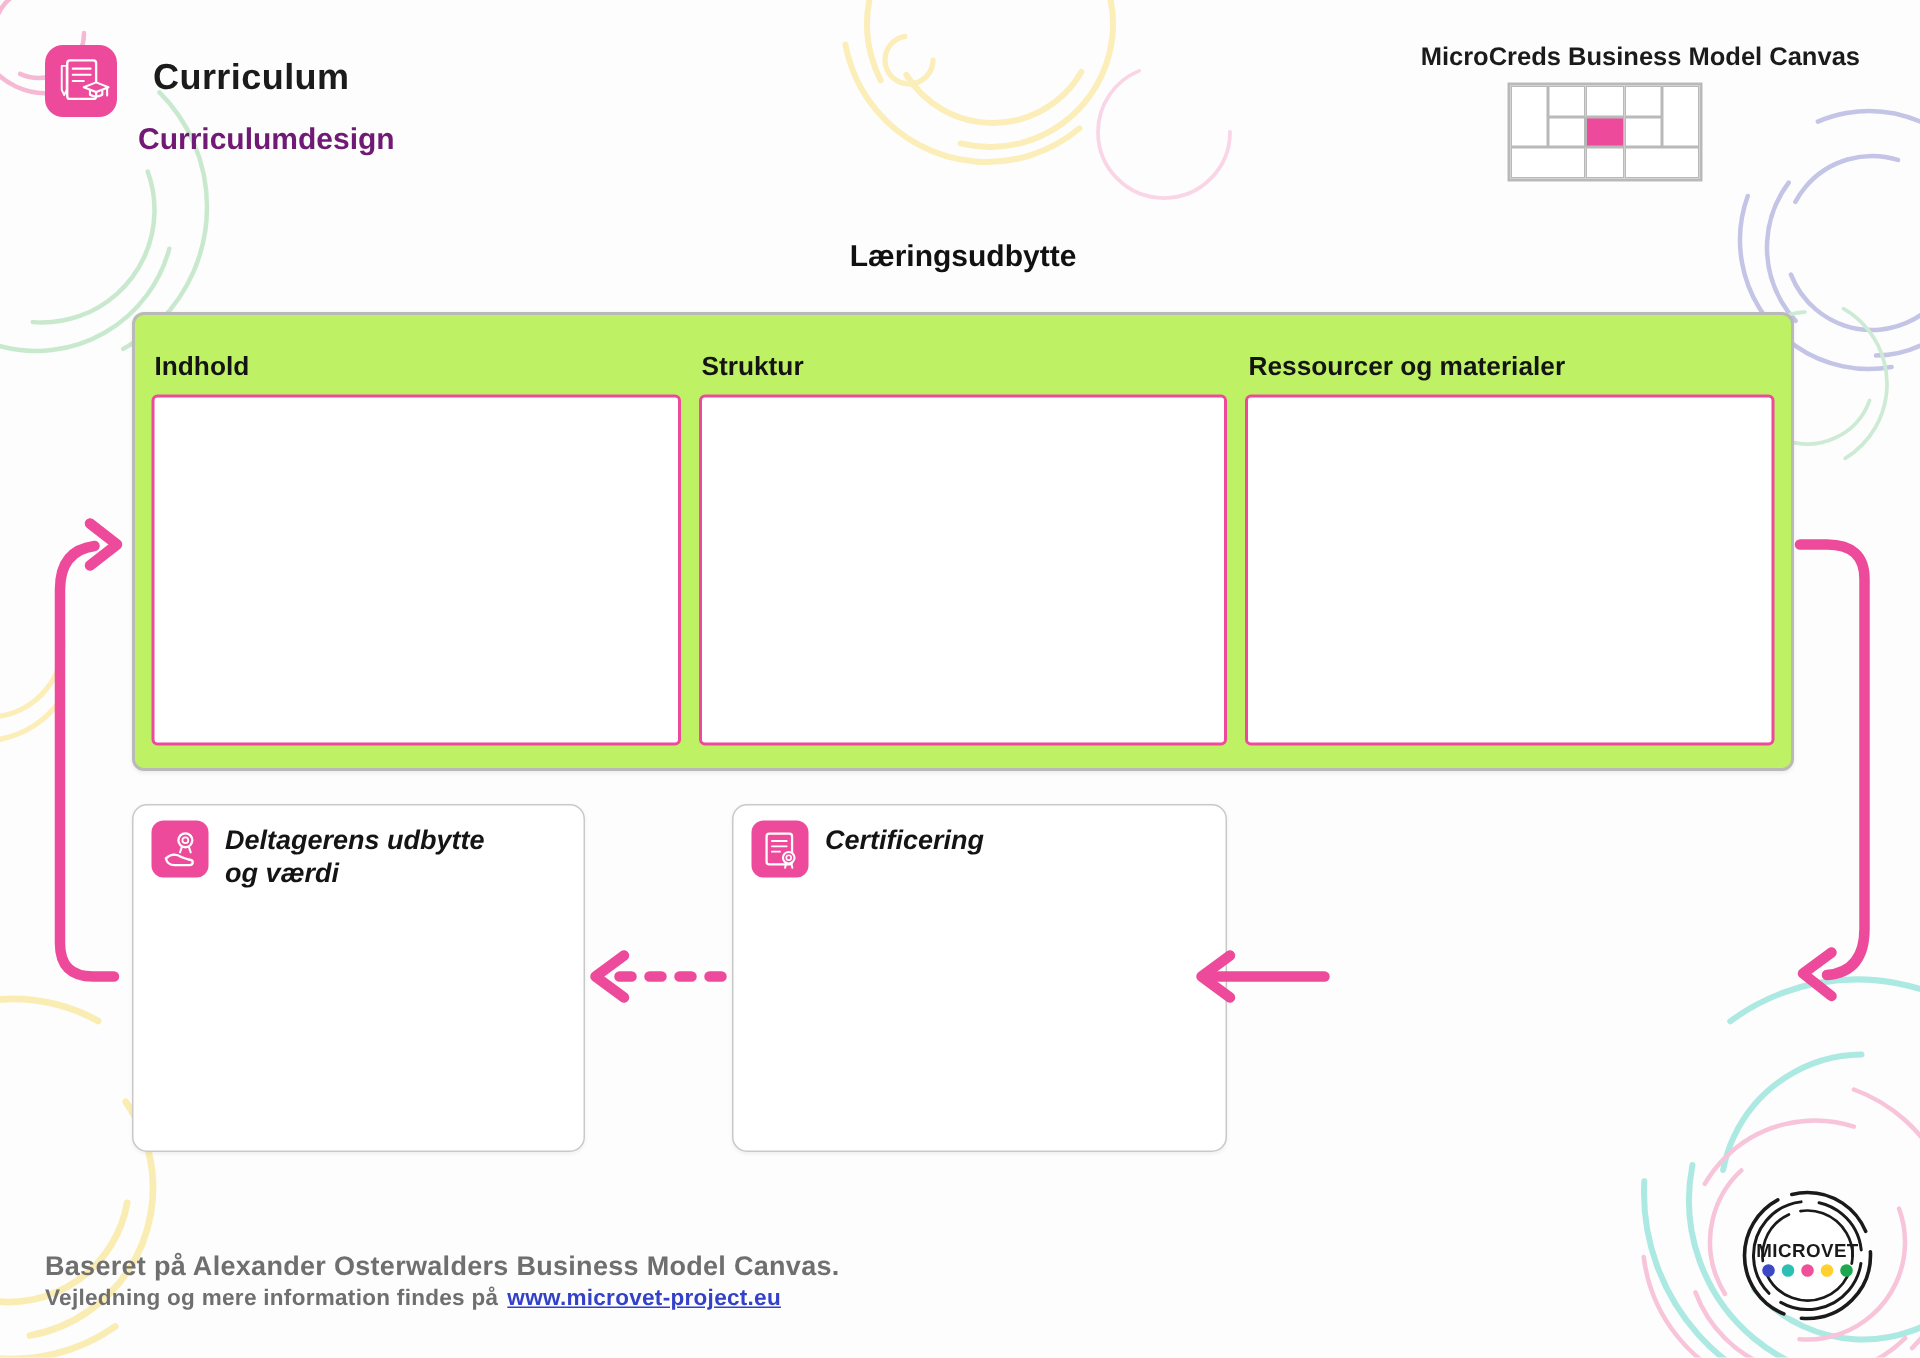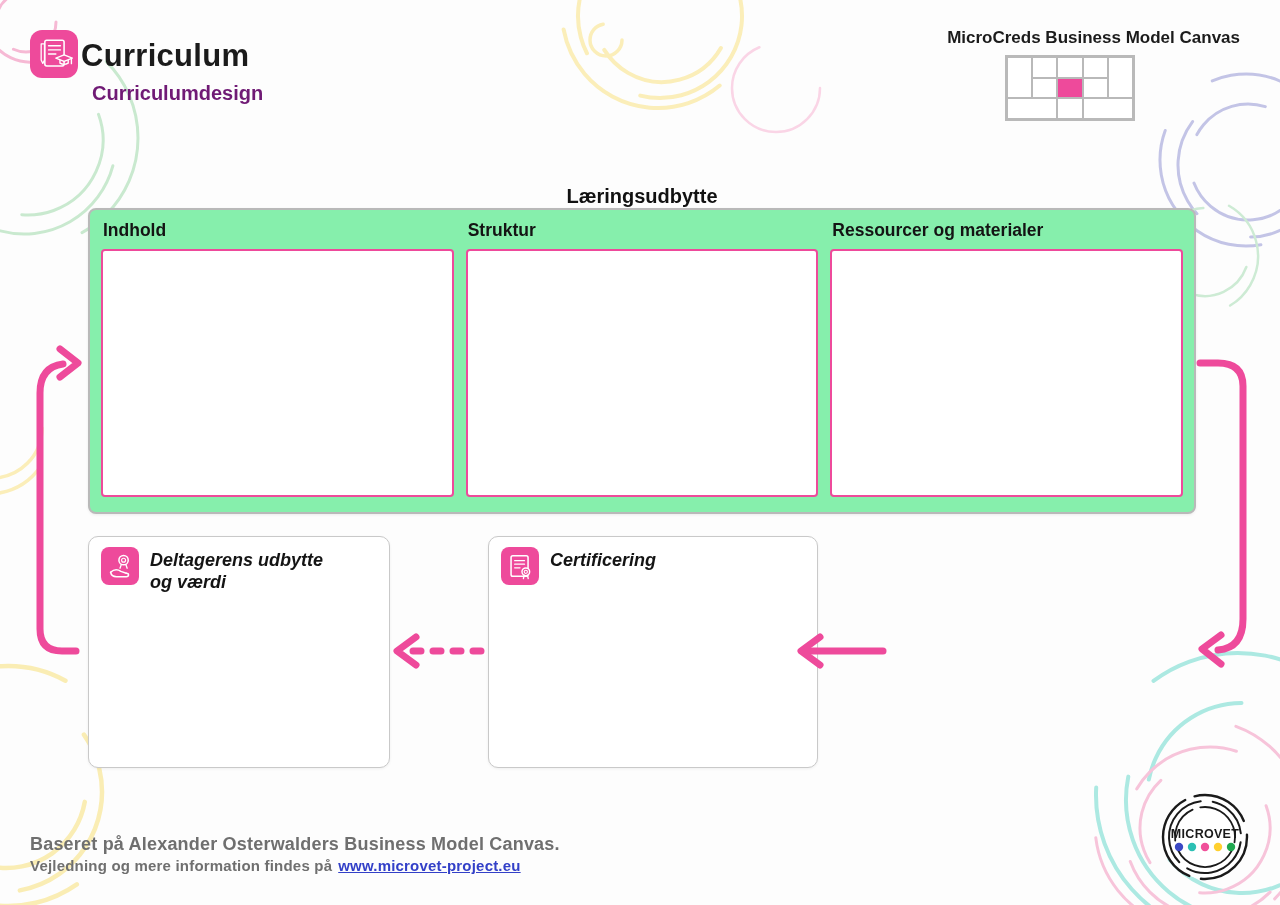--- a/index.html
+++ b/index.html
@@ -6,21 +6,21 @@
   html,body { width:1280px; height:905px; }
   body { font-family:"Liberation Sans", sans-serif; background:#fdfdfd; color:#1d1d1d; }
   .page { position:relative; width:1280px; height:905px; overflow:hidden; background:#fdfdfd; }
 
   
   .deco { position:absolute; inset:0; z-index:0; pointer-events:none; }
 
   
   .app-icon { position:absolute; left:30px; top:30px; width:48px; height:48px;
     background:#ee4a9b; border-radius:12px; z-index:2; display:flex; align-items:center; justify-content:center; }
-  .page-title { position:absolute; left:81px; top:38px; font-size:31px; font-weight:700;
+  .page-title { position:absolute; left:102px; top:38px; font-size:24px; font-weight:700;
     letter-spacing:.3px; z-index:2; color:#1b1b1b; }
   .page-subtitle { position:absolute; left:92px; top:82px; font-size:20px; font-weight:700; z-index:2; color:#701a75; }
 
   .bmc-label { position:absolute; right:40px; top:28px; font-size:17px; font-weight:700; z-index:2; color:#1b1b1b; }
   .bmc-mini { position:absolute; left:1005px; top:55px; width:130px; height:66px;
     display:grid; grid-template-columns:repeat(5,1fr); grid-template-rows:1fr 1fr 1fr;
     border:2px solid #b9b9b9; background:#fff; z-index:2; }
   .bmc-mini > div { border:1px solid #b9b9b9; background:#fff; }
   .bm-c1 { grid-column:1; grid-row:1/3; }
   .bm-c2 { grid-column:2; grid-row:1; }
@@ -29,26 +29,26 @@
   .bm-c5 { grid-column:5; grid-row:1/3; }
   .bm-c6 { grid-column:2; grid-row:2; }
   .bm-c7 { grid-column:3; grid-row:2; background:#ee4a9b !important; }
   .bm-c8 { grid-column:4; grid-row:2; }
   .bm-c9 { grid-column:1/3; grid-row:3; }
   .bm-c10 { grid-column:3; grid-row:3; }
   .bm-c11 { grid-column:4/6; grid-row:3; }
 
   
   .canvas-heading { position:absolute; left:88px; width:1108px; top:160px; text-align:center;
-    font-size:20px; font-weight:700; z-index:2; color:#111;margin-top:25px; }
+    font-size:20px; font-weight:700; z-index:2; color:#111; }
 
   .top-box { position:absolute; left:88px; top:208px; width:1108px; height:306px;
-    background:#86efac; border:2px solid #b9b9b9; border-radius:8px;
+    background:#bef264; border:2px solid #b9b9b9; border-radius:8px;
     box-shadow:0 1px 3px rgba(0,0,0,.07); z-index:1;
-    display:flex; gap:12px; padding:8px 11px 15px 11px; }
+    display:flex; gap:12px; padding:22px 11px 15px 11px; }
   .tb-col { flex:1; display:flex; flex-direction:column; }
   .tb-col .col-label { font-size:17.5px; font-weight:700; color:#141414; padding:2px 2px 8px 2px; }
   .field { flex:1; background:#fff; border:2px solid #ee4a9b; border-radius:4px; }
 
   
   .flow-box { position:absolute; top:536px; height:232px; background:#fff;
     border:1.5px solid #c9c9c9; border-radius:10px; box-shadow:0 1px 3px rgba(0,0,0,.06);
     z-index:1; padding:10px 12px; }
   .flow-box .fb-head { display:flex; align-items:flex-start; gap:11px;font-style:italic; }
   .fb-icon { width:38px; height:38px; min-width:38px; background:#ee4a9b; border-radius:8px;

